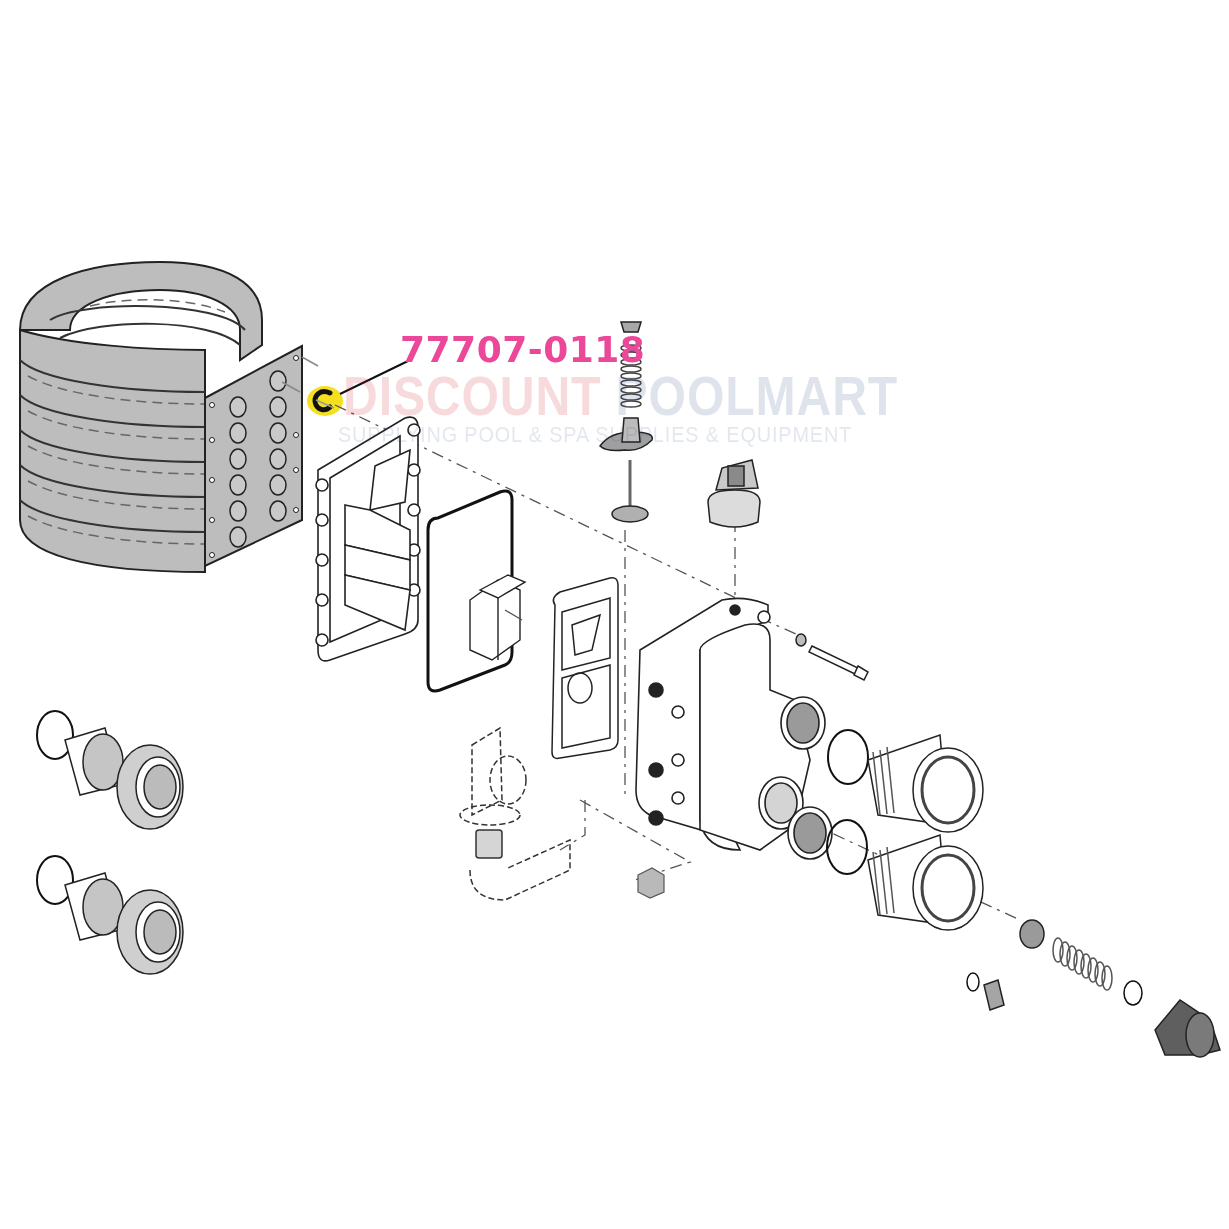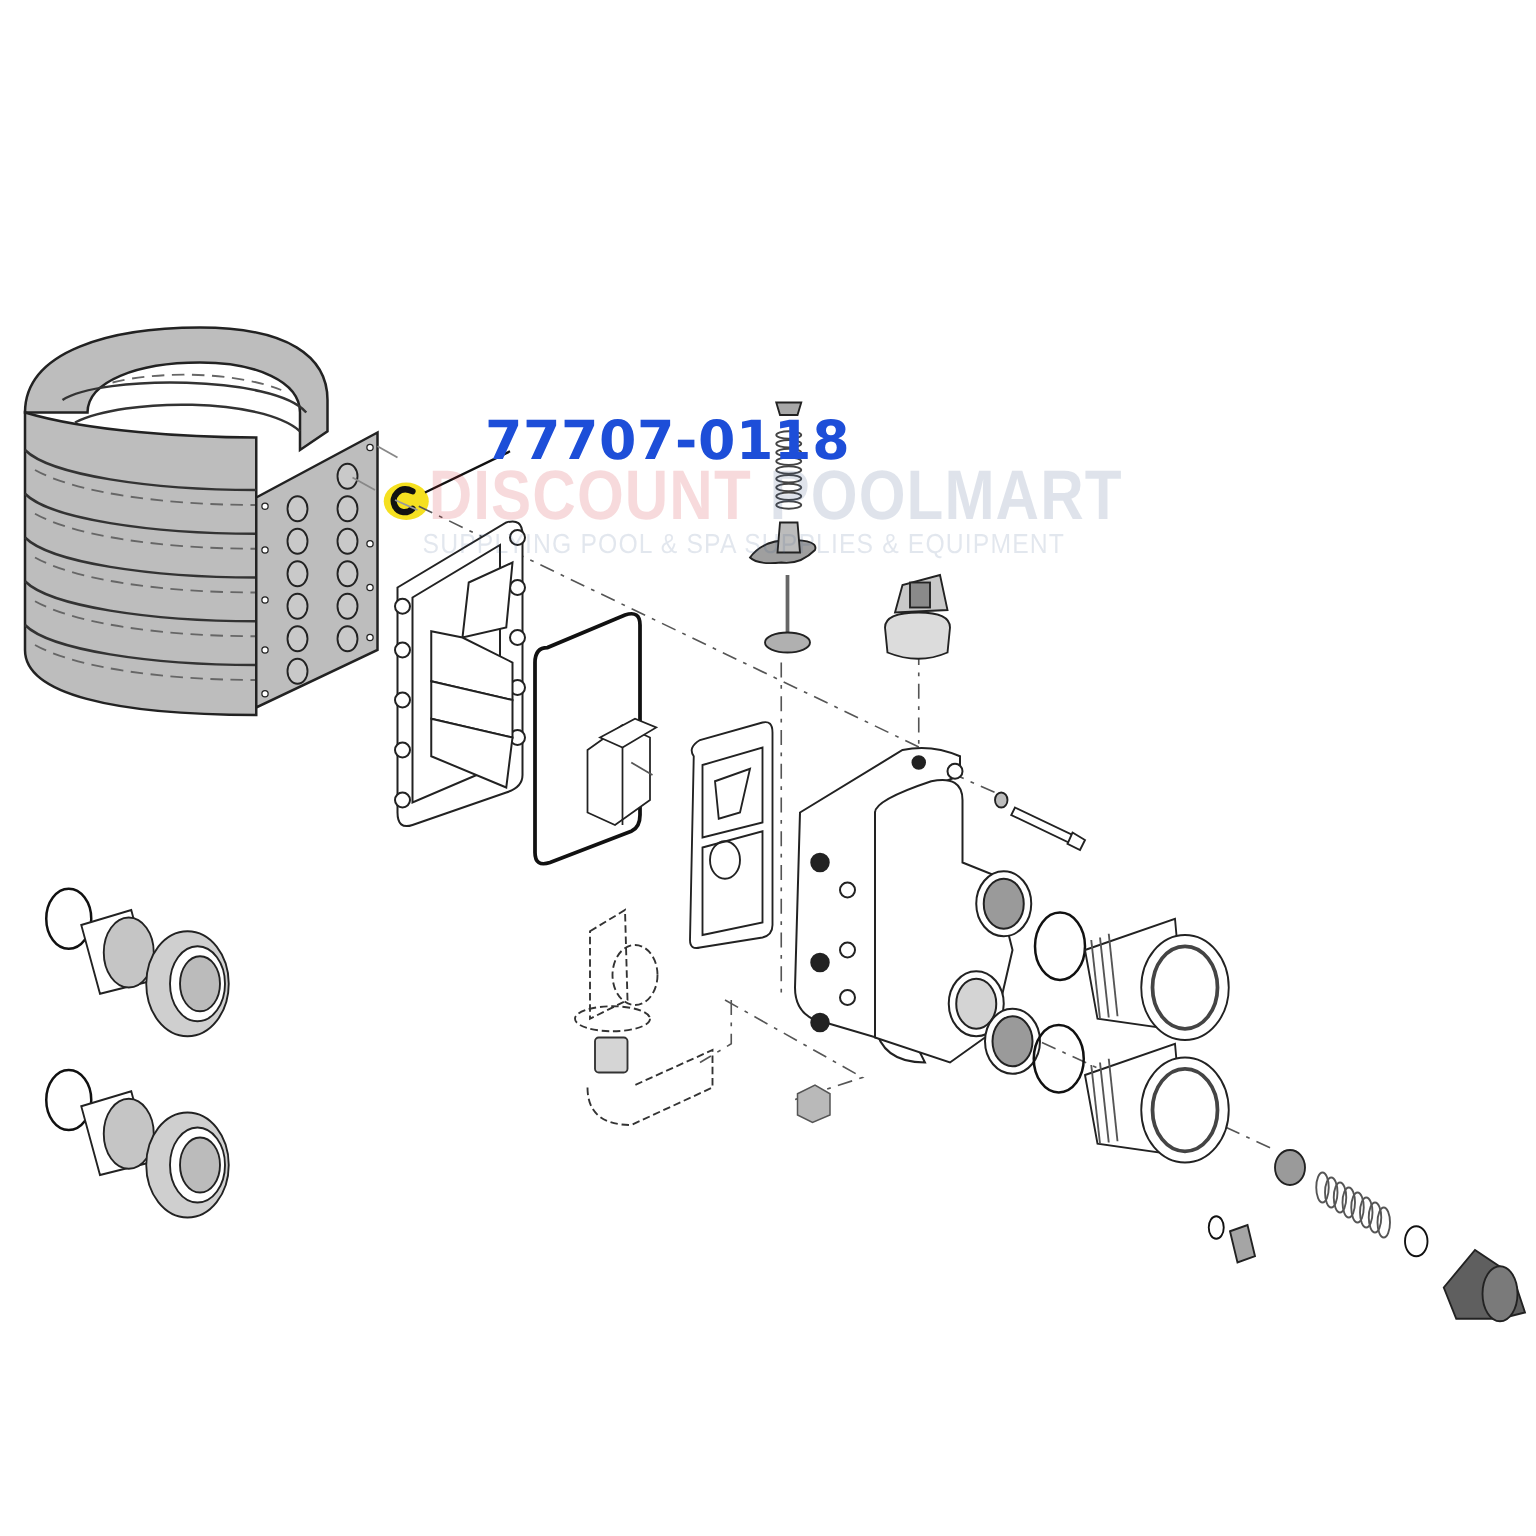--- a/index.html
+++ b/index.html
@@ -1,21 +1,21 @@
 <!DOCTYPE html>
 <html><head>
 <meta charset="utf-8">
 <style>
   html, body { margin: 0; padding: 0; background: #ffffff; }
   body { width: 1229px; height: 1229px; position: relative; overflow: hidden; font-family: "DejaVu Sans", sans-serif; }
   #canvas { position: absolute; left: 0; top: 0; width: 1229px; height: 1229px; }
   .callout-label {
-    position: absolute; left: 388px; top: 332px;
+    position: absolute; left: 400px; top: 332px;
     font-family: "DejaVu Sans", sans-serif; font-weight: bold;
-    font-size: 43px; color: #1d4ed8; letter-spacing: 0.5px; line-height: 1;
+    font-size: 36px; color: #ec4899; letter-spacing: 0.5px; line-height: 1;
   }
   .wm-title {
     position: absolute; left: 343px; top: 368px;
     font-family: "Liberation Sans", sans-serif; font-weight: bold;
     font-size: 56px; letter-spacing: 1px; line-height: 1; opacity: 0.16;
     transform: scaleX(0.86); transform-origin: left top; white-space: nowrap;
   }
   .wm-title .w1 { color: #d0202a; }
   .wm-title .w2 { color: #3d5a8a; }
   .wm-sub {

